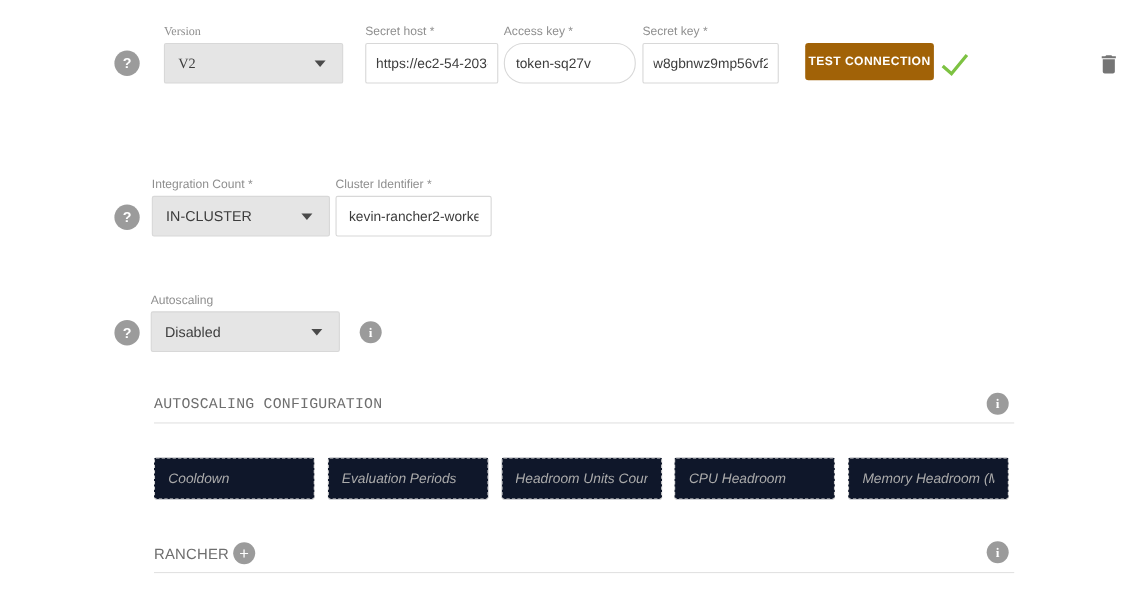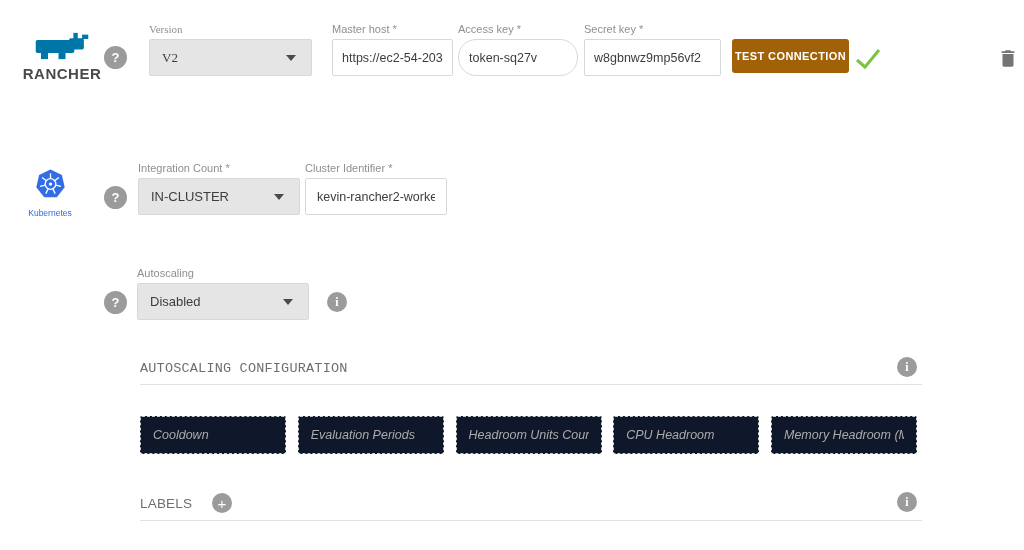--- a/index.html
+++ b/index.html
@@ -63,86 +63,56 @@
     font-family:"Liberation Sans","DejaVu Sans",sans-serif;
     font-size:12.5px; color:#ababab; padding:0 12px; outline:none;font-style:italic;
   }
   .dashed-input::placeholder { color:#ababab; opacity:1; }
 </style>
 </head>
 <body>
 
 <div class="page">
 
-  <div class="abs rancher-logo">
-    <svg width="56" height="28" viewBox="0 0 64 32">
-      <g fill="#0075a8">
-        <rect x="2" y="9" width="44" height="15" rx="2"></rect>
-        <rect x="40" y="7" width="17" height="13" rx="2"></rect>
-        <rect x="45" y="1" width="5" height="8"></rect>
-        <rect x="55" y="3" width="7" height="5"></rect>
-        <rect x="8" y="23" width="8" height="8"></rect>
-        <rect x="28" y="23" width="8" height="8"></rect>
-      </g>
-    </svg>
-    <div class="word">RANCHER</div>
-  </div>
 
   <div class="abs circle-icon" style="left:104px; top:46px;">?</div>
 
   <div class="abs" style="left:149px; top:23px; width:163px;font-family:Liberation Serif, serif;">
     <div class="field-label">Version</div>
     <div class="box select-box">
       <span class="select-value">V2</span>
       <span class="caret"></span>
     </div>
   </div>
 
   <div class="abs" style="left:332px; top:23px; width:121px;">
-    <div class="field-label">Master host *</div>
+    <div class="field-label">Secret host *</div>
     <input class="text-input" type="text" value="https://ec2-54-203-" style="">
   </div>
 
   <div class="abs" style="left:458px; top:23px; width:120px;">
     <div class="field-label">Access key *</div>
     <input class="text-input" type="text" style="padding: 0px 10px; border-radius: 18px;" value="token-sq27v">
   </div>
 
-  <div class="abs" style="left:584px; top:23px; width:137px;">
+  <div class="abs" style="left:584px; top:23px; width:124px;">
     <div class="field-label">Secret key *</div>
     <input class="text-input" type="text" value="w8gbnwz9mp56vf2" style="">
   </div>
 
   <button class="abs primary-btn" style="left:732px; top:39px;">TEST CONNECTION</button>
 
   <svg class="abs" style="left:855px; top:48px;" width="26" height="22" viewBox="0 0 26 22">
     <polyline points="2,12 10,19 24,2" fill="none" stroke="#7dc242" stroke-width="3"></polyline>
   </svg>
 
   <svg class="abs" style="left:997px; top:46px;" width="22" height="25" viewBox="0 0 24 24" cursor="pointer">
     <path fill="#757575" d="M6 19c0 1.1.9 2 2 2h8c1.1 0 2-.9 2-2V7H6v12zM19 4h-3.5l-1-1h-5l-1 1H5v2h14V4z"></path>
   </svg>
 
-  <div class="abs k8s-logo">
-    <svg width="35" height="34" viewBox="0 0 36 34">
-      <polygon points="18,1 6.3,6.65 3.4,19.3 11.5,29.5 24.5,29.5 32.6,19.3 29.7,6.65" fill="#326de6"></polygon>
-      <g stroke="#ffffff" stroke-width="1.4" fill="none">
-        <circle cx="18" cy="16" r="5.5"></circle>
-        <line x1="18" y1="10.5" x2="18" y2="5"></line>
-        <line x1="13.7" y1="12.6" x2="9.4" y2="9.2"></line>
-        <line x1="12.6" y1="17.2" x2="7.3" y2="18.4"></line>
-        <line x1="15.6" y1="20.9" x2="13.2" y2="25.9"></line>
-        <line x1="20.4" y1="20.9" x2="22.8" y2="25.9"></line>
-        <line x1="23.4" y1="17.2" x2="28.7" y2="18.4"></line>
-        <line x1="22.3" y1="12.6" x2="26.6" y2="9.2"></line>
-      </g>
-      <circle cx="18" cy="16" r="1.7" fill="#ffffff"></circle>
-    </svg>
-    <div class="word">Kubernetes</div>
-  </div>
 
   <div class="abs circle-icon" style="left:104px; top:186px;">?</div>
 
   <div class="abs" style="left:138px; top:162px; width:162px;">
     <div class="field-label">Integration Count *</div>
     <div class="box select-box">
       <span class="select-value">IN-CLUSTER</span>
       <span class="caret"></span>
     </div>
   </div>
@@ -175,21 +145,21 @@
   <div class="abs divider" style="left:140px; top:384px; width:782px;"></div>
 
   <div class="abs dashed-row">
     <input class="dashed-input" type="text" disabled="" placeholder="Cooldown" style="">
     <input class="dashed-input" type="text" disabled="" placeholder="Evaluation Periods" style="">
     <input class="dashed-input" type="text" disabled="" placeholder="Headroom Units Count" style="">
     <input class="dashed-input" type="text" disabled="" placeholder="CPU Headroom" style="">
     <input class="dashed-input" type="text" disabled="" placeholder="Memory Headroom (MiB)" style="">
   </div>
 
-  <div class="abs section-header" style="left:140px; top:496px;">LABELS</div>
+  <div class="abs section-header" style="left:140px; top:496px;">RANCHER</div>
 
   <div class="abs circle-icon small" style="left:212px; top:493px; font-size:15px; font-weight:normal;">+</div>
 
   <div class="abs circle-icon small" style="left:897px; top:492px;">
     <span class="info-i">i</span>
   </div>
 
   <div class="abs divider" style="left:140px; top:520px; width:782px;"></div>
 
 </div>

